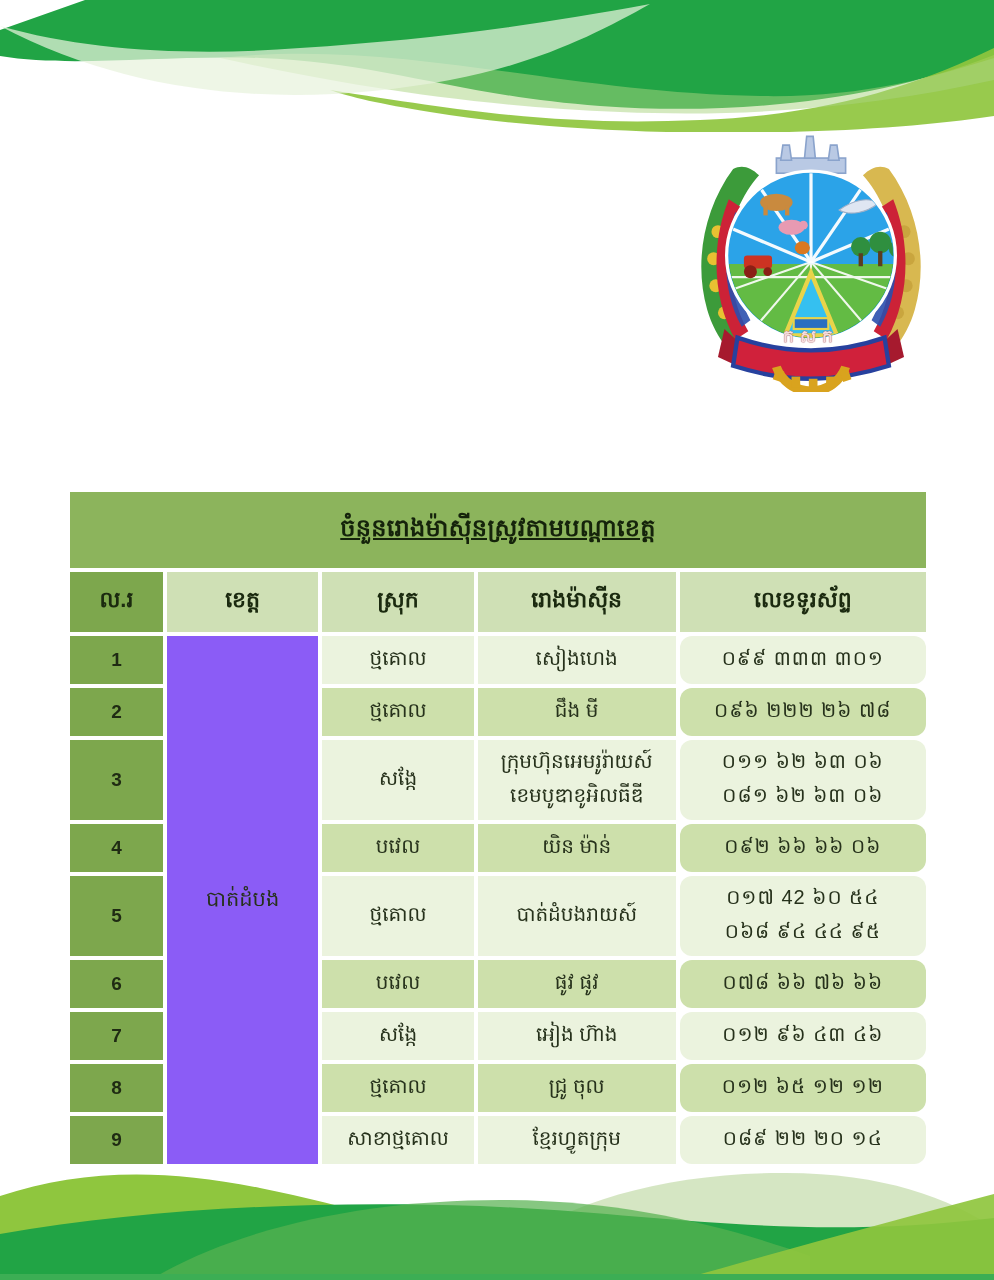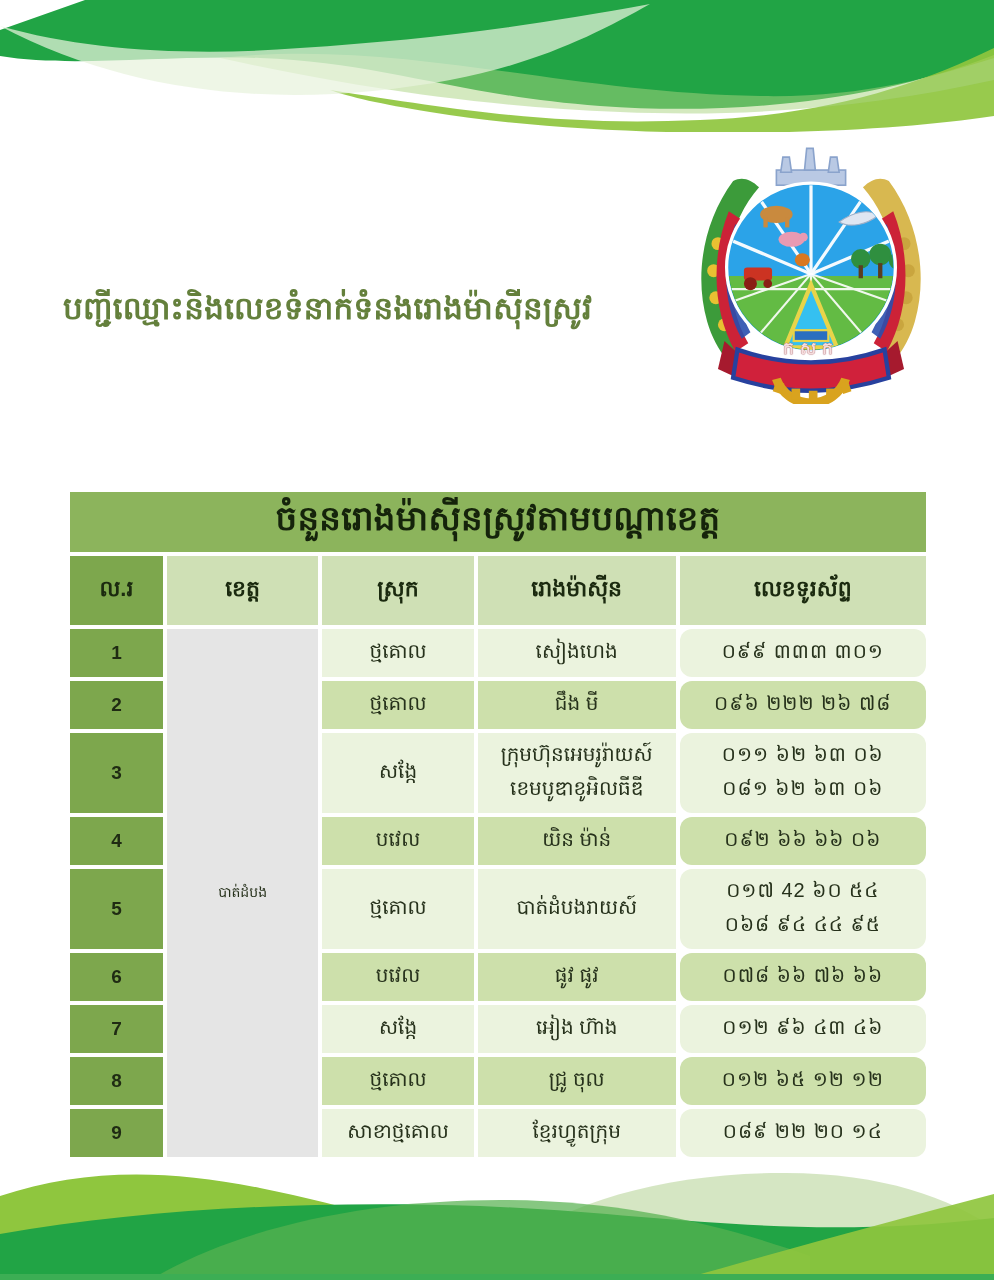--- a/index.html
+++ b/index.html
@@ -13,64 +13,63 @@
   .wave-top { position:absolute; top:0; left:0; width:994px; height:132px; }
   .wave-bottom { position:absolute; bottom:0; left:0; width:994px; height:122px; }
   svg { display:block; }
 
   
   .page-title {
     position:absolute; left:63px; top:282px; width:590px;
     font-size:31px; font-weight:700; color:#64803c;
     line-height:1.75; letter-spacing:.3px;
   }
-  .emblem { position:absolute; left:692px; top:146px; width:238px; height:258px; }
+  .emblem { position:absolute; left:692px; top:134px; width:238px; height:258px; }
   .emblem-banner-text {
     position:absolute; left:50%; top:78.5%; transform:translate(-50%,-50%);
     font-size:17px; font-weight:700; color:#f6dede; letter-spacing:6px;
     text-shadow:0 0 1px #7a1020;
   }
 
   
   .table-wrap { position:absolute; left:70px; top:492px; width:856px; }
   .table-title {
-    height:60px; background:#8cb45c; display:flex; align-items:center; justify-content:center;
-    font-size:34px; font-weight:700; color:#15230b; letter-spacing:.3px;
+    height:76px; background:#8cb45c; display:flex; align-items:center; justify-content:center;
+    font-size:24px; font-weight:700; color:#15230b; letter-spacing:.3px;text-decoration:underline;
   }
   table { border-collapse:separate; border-spacing:4px; table-layout:fixed; width:864px; margin:0 -4px; }
   col.w-no{width:92px} col.w-prov{width:150px} col.w-dist{width:150px} col.w-mill{width:196px} col.w-phone{width:244px}
   th, td { text-align:center; vertical-align:middle; overflow:hidden; }
   thead th {
-    height:69px; background:#cfe0b5; font-size:22px; font-weight:700; color:#1b2a0f;
+    height:60px; background:#cfe0b5; font-size:22px; font-weight:700; color:#1b2a0f;
   }
   thead th.c-no { background:#7da74d; }
   td { font-size:20px; color:#26311b; }
   tr.r-single td { height:48px; }
   tr.r-tall td { height:80px; }
   td.c-no { background:#7da74d; font-weight:600; color:#1f2b13; font-size:19px; }
-  td.c-prov { background:#e5e5e5; font-size:14px; }
+  td.c-prov { background:#8b5cf6; font-size:21px; }
   tr.odd  td.c-data { background:#ebf3de; }
   tr.even td.c-data { background:#cde0ab; }
   .line + .line { margin-top:4px; }
   td.c-phone { letter-spacing:1px;border-radius:12px; }
 </style>
 </head>
 <body>
 
 <div class="wave-top">
   <svg width="994" height="132" viewBox="0 0 994 132">
     <path d="M0,30 L85,0 H994 V55 C880,100 740,116 600,106 C460,96 380,62 260,58 C160,55 70,68 0,56 Z" fill="#21a445"></path>
     <path d="M330,90 C470,112 560,126 700,120 C830,115 920,84 994,48 L994,116 C850,138 600,140 430,112 C380,104 350,97 330,90 Z" fill="#8fc63e" opacity="0.92"></path>
     <path d="M220,58 C400,38 560,93 760,96 C860,98 930,78 994,58 L994,80 C880,105 760,118 620,112 C460,106 320,80 220,58 Z" fill="#aad37f" opacity="0.5"></path>
     <path d="M0,26 C140,100 300,108 450,80 C540,63 600,32 650,4 C520,28 420,40 300,48 C200,56 90,52 0,26 Z" fill="#e8f2dd" opacity="0.72"></path>
   </svg>
 </div>
 
 <div class="page-title">
-  <div>បញ្ជីឈ្មោះនិងលេខទំនាក់ទំនងរោងម៉ាស៊ីនស្រូវ</div>
 </div>
 
 <div class="emblem">
   <svg width="238" height="258" viewBox="0 0 220 238">
 
     <path d="M38,32 C10,70 2,120 14,162 C22,190 40,210 60,220 C40,195 30,165 30,130 C30,92 44,58 62,38 C54,30 46,28 38,32 Z" fill="#3c9b3a"></path>
     <path d="M182,32 C210,70 218,120 206,162 C198,190 180,210 160,220 C180,195 190,165 190,130 C190,92 176,58 158,38 C166,30 174,28 182,32 Z" fill="#d8b850"></path>
     <g fill="#e8c132">
       <circle cx="24" cy="90" r="6"></circle>
         <circle cx="20" cy="115" r="6"></circle>

